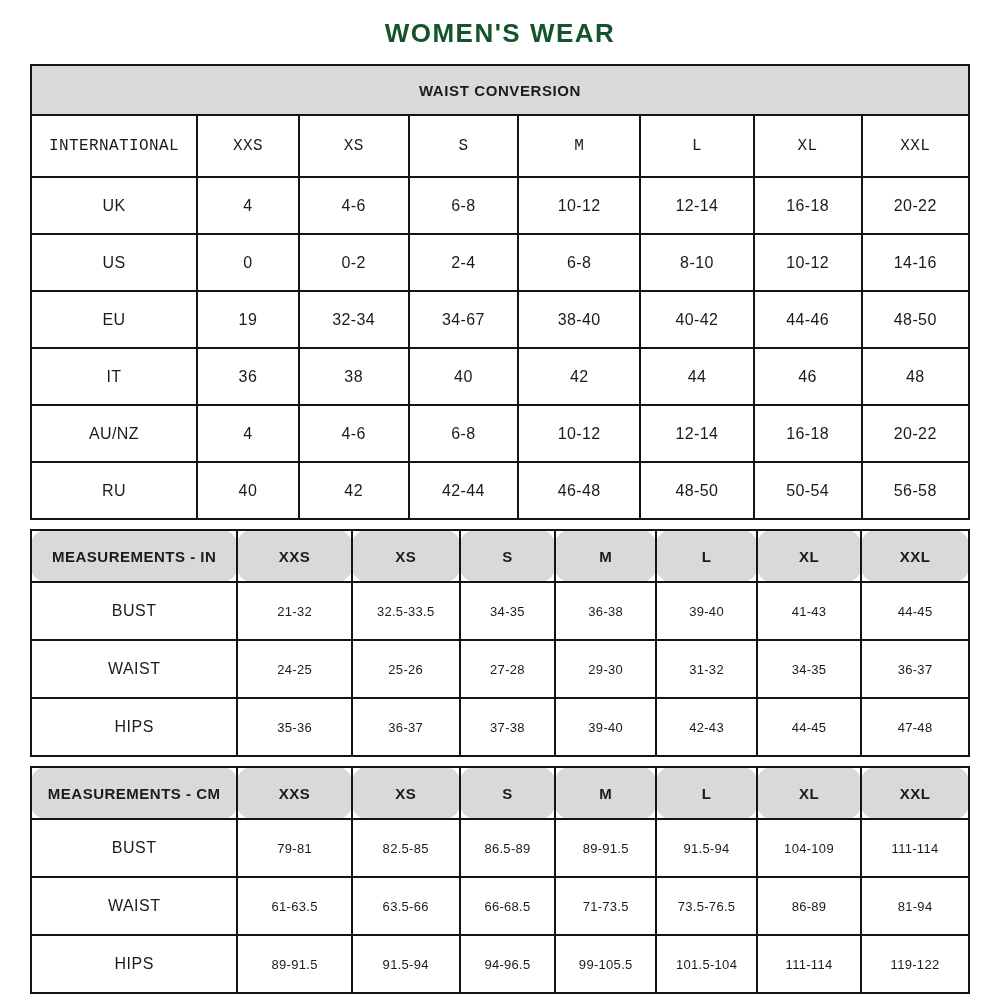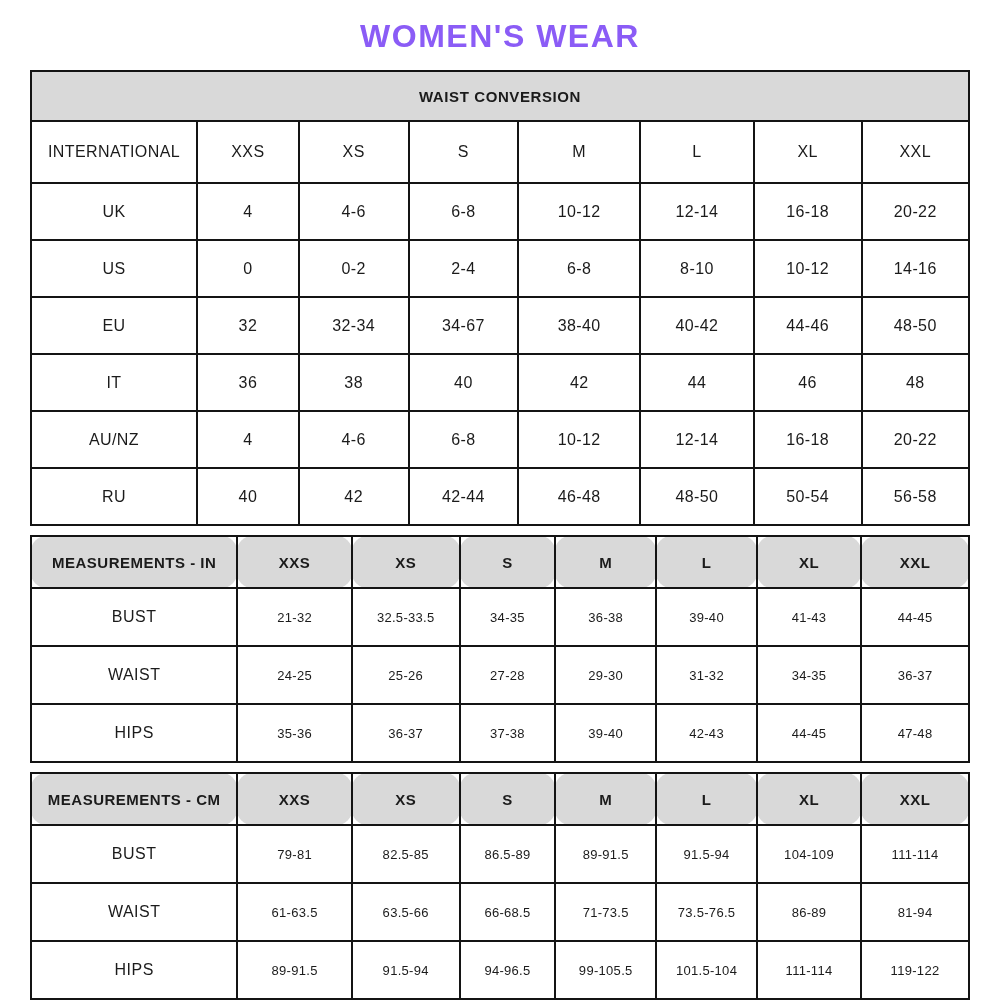--- a/index.html
+++ b/index.html
@@ -11,25 +11,25 @@
     font-family: "Liberation Sans", "DejaVu Sans", sans-serif;
     color: #1b1b1b;
   }
   .page {
     width: 940px;
     margin: 0 auto;
     padding-top: 12px;
   }
   .page-title {
     text-align: center;
-    font-size: 32px;
+    font-size: 26px;
     font-weight: 700;
     letter-spacing: 1.5px;
     margin: 6px 0 15px 0;
-    color: #8b5cf6;
+    color: #14532d;
   }
   table {
     width: 940px;
     border-collapse: collapse;
     table-layout: fixed;
   }
   table.gap { margin-top: 9px; }
   td, th {
     border: 2px solid #141414;
     text-align: center;
@@ -43,20 +43,21 @@
     height: 48px;
     font-size: 15px;
     font-weight: 700;
     letter-spacing: 0.6px;
   }
   .t1 .hdr-row td {
     height: 60px;
     font-size: 16px;
     font-weight: 400;
     letter-spacing: 0.4px;
+    font-family: Liberation Mono, monospace;
   }
   .t1 .body-row td {
     height: 55px;
     font-size: 16px;
     font-weight: 400;
     letter-spacing: 0.4px;
     border-radius: 11px;
   }
   
   .tm .hdr-row td {
@@ -125,21 +126,21 @@
         <td>0</td>
         <td>0-2</td>
         <td>2-4</td>
         <td>6-8</td>
         <td>8-10</td>
         <td>10-12</td>
         <td>14-16</td>
       </tr>
       <tr class="body-row">
         <td class="row-label">EU</td>
-        <td>32</td>
+        <td>19</td>
         <td>32-34</td>
         <td>34-67</td>
         <td>38-40</td>
         <td>40-42</td>
         <td>44-46</td>
         <td>48-50</td>
       </tr>
       <tr class="body-row">
         <td class="row-label">IT</td>
         <td>36</td>

